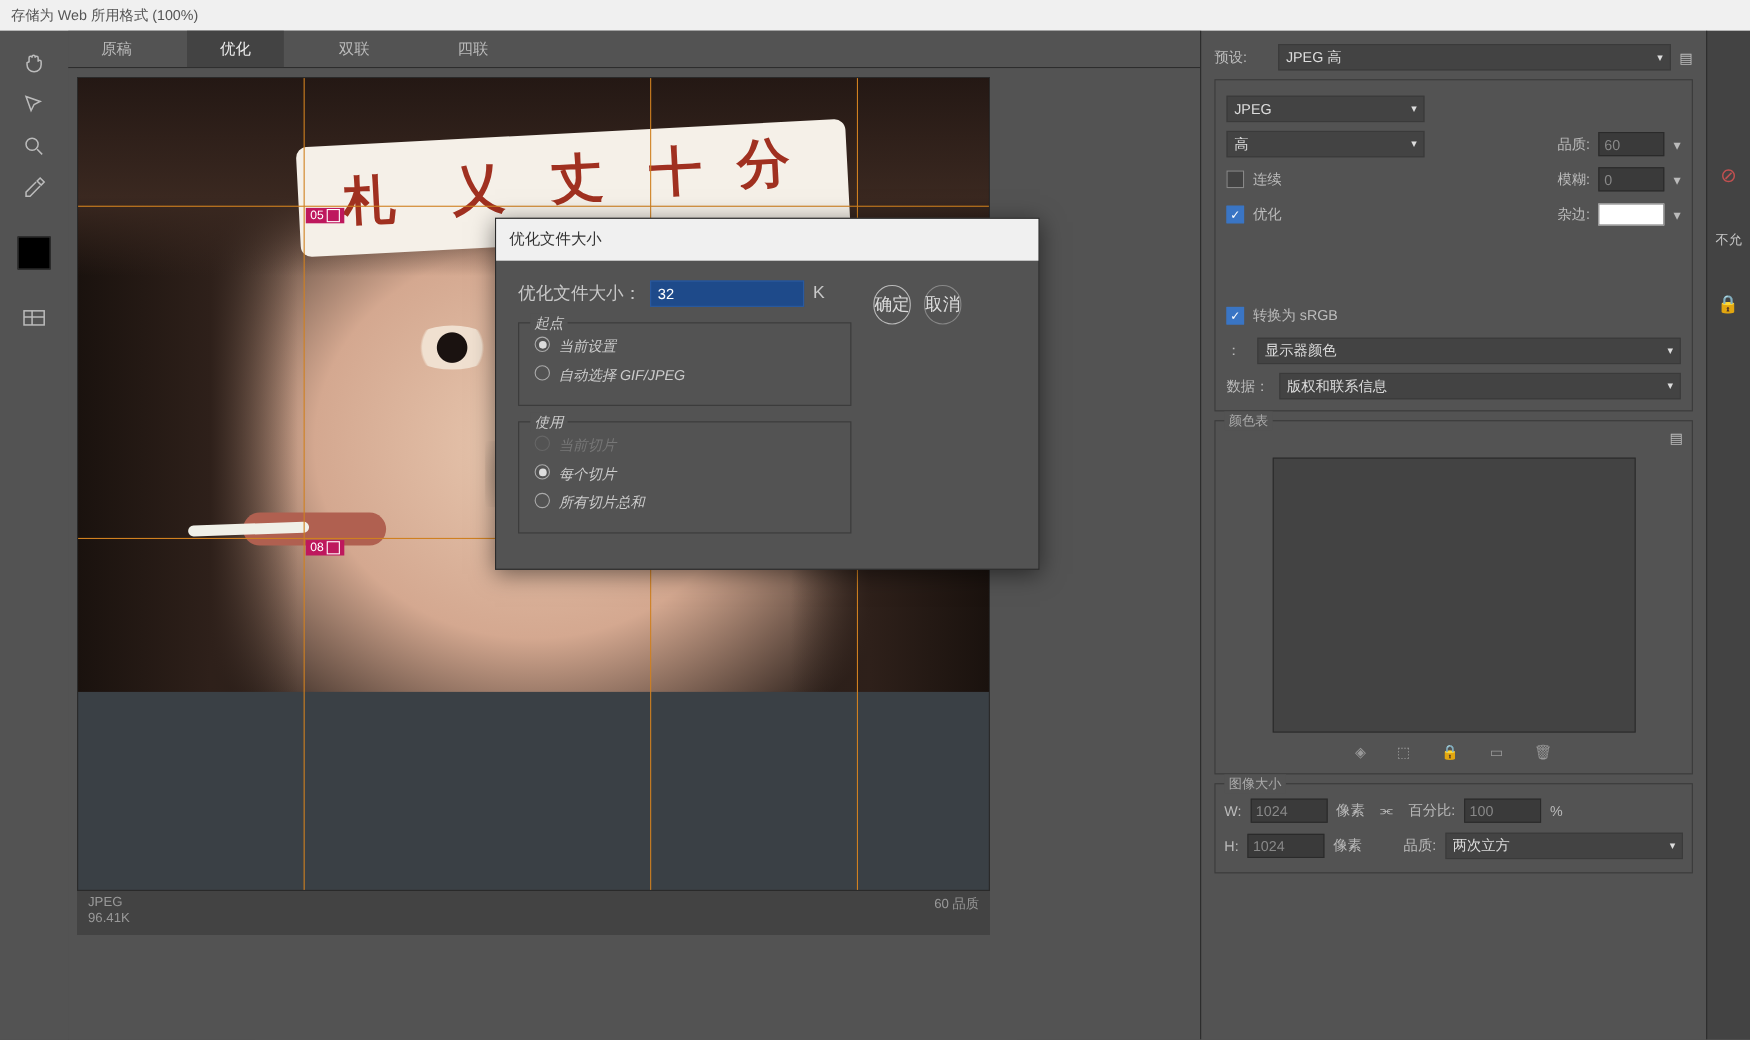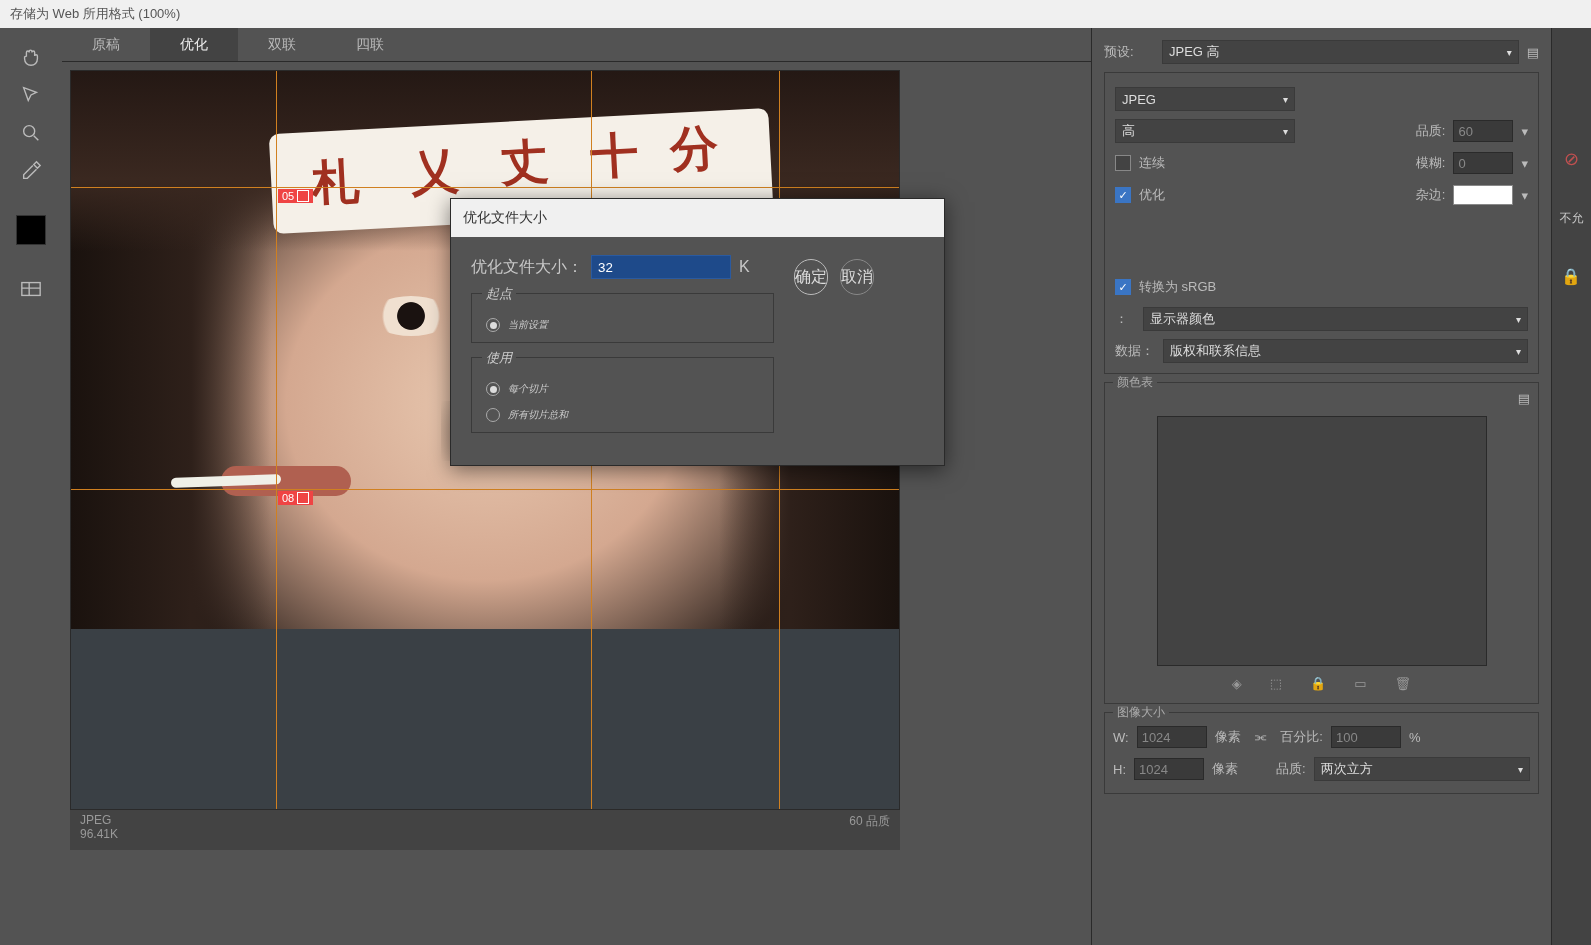--- a/index.html
+++ b/index.html
@@ -7,41 +7,41 @@
   
   .titlebar { height: 28px; background: #f0f0f0; color: #555; font-size: 13px; display: flex; align-items: center; padding-left: 10px; }
   
   .main { display: flex; height: calc(100% - 28px); }
   
   .toolcol { width: 62px; background: #535353; display: flex; flex-direction: column; align-items: center; gap: 10px; padding-top: 15px; }
   .toolbtn { width: 28px; height: 28px; display: flex; align-items: center; justify-content: center; cursor: pointer; }
   .swatch { width: 30px; height: 30px; background: #000; border: 1px solid #333; margin-top: 20px; }
   
   .center { flex: 1; display: flex; flex-direction: column; background: #535353; }
-  .tabs { height: 34px; display: flex; align-items: stretch; background: #535353; border-bottom: 1px solid #2a2a2a; }
+  .tabs { height: 34px; display: flex; align-items: stretch; background: #535353; border-bottom: 1px solid #2a2a2a; gap: 20px; }
   .tab { width: 88px; display: flex; align-items: center; justify-content: center; font-size: 14px; color: #bbb; cursor: pointer; }
   .tab.active { background: #434343; color: #eee; }
   
   .preview-wrap { flex: 1; padding: 8px; position: relative; background: #535353; }
   .preview { width: 830px; height: 740px; background: #333; border: 1px solid #2a2a2a; position: relative; overflow: hidden; }
   .face { position: absolute; inset: 0; background: radial-gradient(ellipse 60% 60% at 50% 45%, #e8c8b0 0%, #d4a890 40%, #2a1f1a 75%); }
   .hair-top { position: absolute; top: 0; left: 0; right: 0; height: 180px; background: linear-gradient(180deg, #241814 0%, #3a2820 60%, transparent 100%); }
   .headband { position: absolute; top: 50px; left: 200px; width: 500px; height: 100px; background: #f5f0e8; border-radius: 10px; transform: rotate(-3deg); }
   .hb-mark { position: absolute; color: #a03020; font-size: 48px; font-weight: bold; font-family: "SimSun"; }
   .hair-left { position: absolute; top: 0; left: 0; width: 200px; height: 100%; background: linear-gradient(90deg, #1a120e 0%, #2e201a 60%, transparent 100%); }
   .hair-right { position: absolute; top: 0; right: 0; width: 180px; height: 100%; background: linear-gradient(270deg, #1a120e 0%, #2e201a 60%, transparent 100%); }
   .eye { position: absolute; width: 80px; height: 40px; background: radial-gradient(circle, #1a1210 30%, #f0e0d0 32%, #f0e0d0 60%, transparent 65%); border-radius: 50%; }
   .nose { position: absolute; top: 330px; left: 370px; width: 40px; height: 60px; background: radial-gradient(ellipse, rgba(0,0,0,0.2), transparent); }
   .mouth { position: absolute; top: 395px; left: 150px; width: 130px; height: 30px; background: #b06050; border-radius: 15px; }
   .stick { position: absolute; top: 405px; left: 100px; width: 110px; height: 10px; background: #f0f0e8; border-radius: 5px; transform: rotate(-2deg); }
   .shirt { position: absolute; bottom: 0; left: 0; right: 0; height: 180px; background: #3a4045; }
   
   .slice-line-h { position: absolute; left: 0; right: 0; height: 0; border-top: 1px solid #d08020; }
   .slice-line-v { position: absolute; top: 0; bottom: 0; width: 0; border-left: 1px solid #d08020; }
-  .slice-tag { position: absolute; background: #ef4444; color: #fff; font-size: 11px; padding: 1px 4px; display: flex; align-items: center; gap: 3px; }
+  .slice-tag { position: absolute; background: #be185d; color: #fff; font-size: 11px; padding: 1px 4px; display: flex; align-items: center; gap: 3px; }
   .slice-tag .ico { width: 12px; height: 12px; border: 1px solid #fff; display: inline-block; }
   
   .status { height: 40px; background: #434343; color: #999; font-size: 12px; display: flex; align-items: flex-start; padding: 3px 10px; justify-content: space-between; flex-direction: row; }
   .status .right { text-align: right; }
   
   .rightpanel { width: 460px; background: #535353; border-left: 1px solid #2a2a2a; padding: 8px 12px; font-size: 13px; color: #bbb; position: relative; }
   .row { display: flex; align-items: center; height: 32px; gap: 8px; }
   .lbl { color: #bbb; }
   .sel { background: #434343; border: 1px solid #3a3a3a; color: #ddd; height: 24px; padding: 0 6px; display: flex; align-items: center; justify-content: space-between; cursor: pointer; }
   .sel .chev { font-size: 10px; }
@@ -63,21 +63,21 @@
   .modal-body { padding: 18px 20px; display: flex; gap: 20px; }
   .modal-left { flex: 1; }
   .modal-right { width: 130px; display: flex; flex-direction: row; gap: 12px; padding-top: 4px; }
   .btn { height: 36px; border: 1px solid #888; border-radius: 18px; display: flex; align-items: center; justify-content: center; color: #ddd; cursor: pointer; background: transparent; }
   .btn.primary { border-color: #bbb; }
   .field-row { display: flex; align-items: center; gap: 8px; margin-bottom: 14px; }
   .text-in { background: #3a3a3a; border: 1px solid #2a5aa0; color: #ddd; height: 24px; width: 140px; padding: 0 6px; }
   .text-in.sel-all { background: #1e4a8a; color: #fff; }
   .mfs { border: 1px solid #3a3a3a; padding: 12px 14px 10px; margin-bottom: 14px; position: relative; font-style: italic; }
   .mfs-title { position: absolute; top: -9px; left: 10px; background: #535353; padding: 0 4px; font-size: 13px; color: #ccc; }
-  .radio-row { display: flex; align-items: flex-end; gap: 8px; height: 26px; font-size: 10px; color: #ccc; }
+  .radio-row { display: flex; align-items: flex-start; gap: 8px; height: 26px; font-size: 13px; color: #ccc; }
   .radio-row.dis { color: #777; }
   .radio { width: 14px; height: 14px; border-radius: 50%; border: 1px solid #aaa; display: inline-flex; align-items: center; justify-content: center; }
   .radio.on::after { content: ""; width: 7px; height: 7px; border-radius: 50%; background: #ddd; }
   .radio.dis { border-color: #666; }
   
   svg { display: block; }
 </style>
 </head>
 <body>
 
@@ -307,23 +307,31 @@
         <span>优化文件大小：</span>
         <input class="text-in sel-all" value="32" style="">
         <span>K</span>
       </div>
       <div class="mfs">
         <span class="mfs-title">起点</span>
         <div class="radio-row">
           <span class="radio on"></span>
           <span>当前设置</span>
         </div>
+        <div class="radio-row">
+          <span class="radio"></span>
+          <span>自动选择 GIF/JPEG</span>
+        </div>
       </div>
       <div class="mfs">
         <span class="mfs-title">使用</span>
+        <div class="radio-row dis">
+          <span class="radio dis"></span>
+          <span>当前切片</span>
+        </div>
         <div class="radio-row">
           <span class="radio on"></span>
           <span>每个切片</span>
         </div>
         <div class="radio-row">
           <span class="radio"></span>
           <span>所有切片总和</span>
         </div>
       </div>
     </div>

